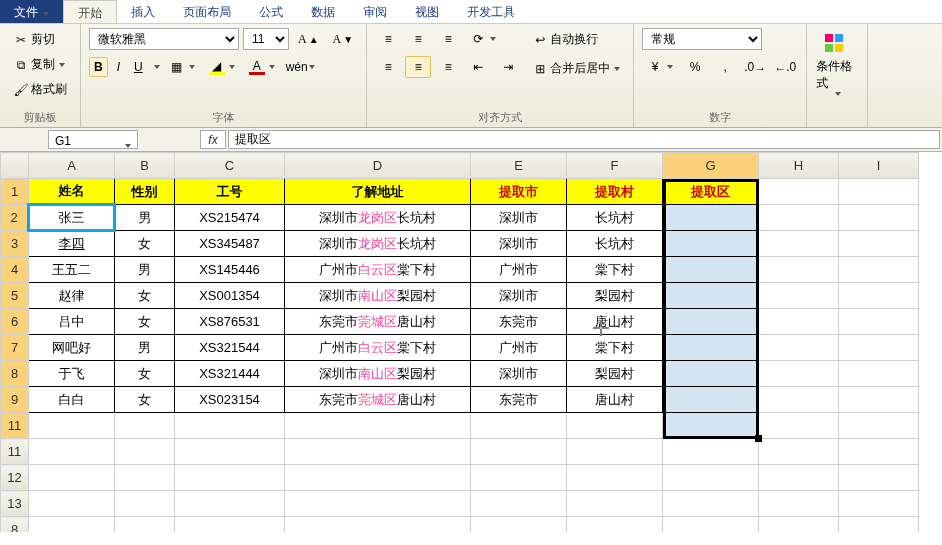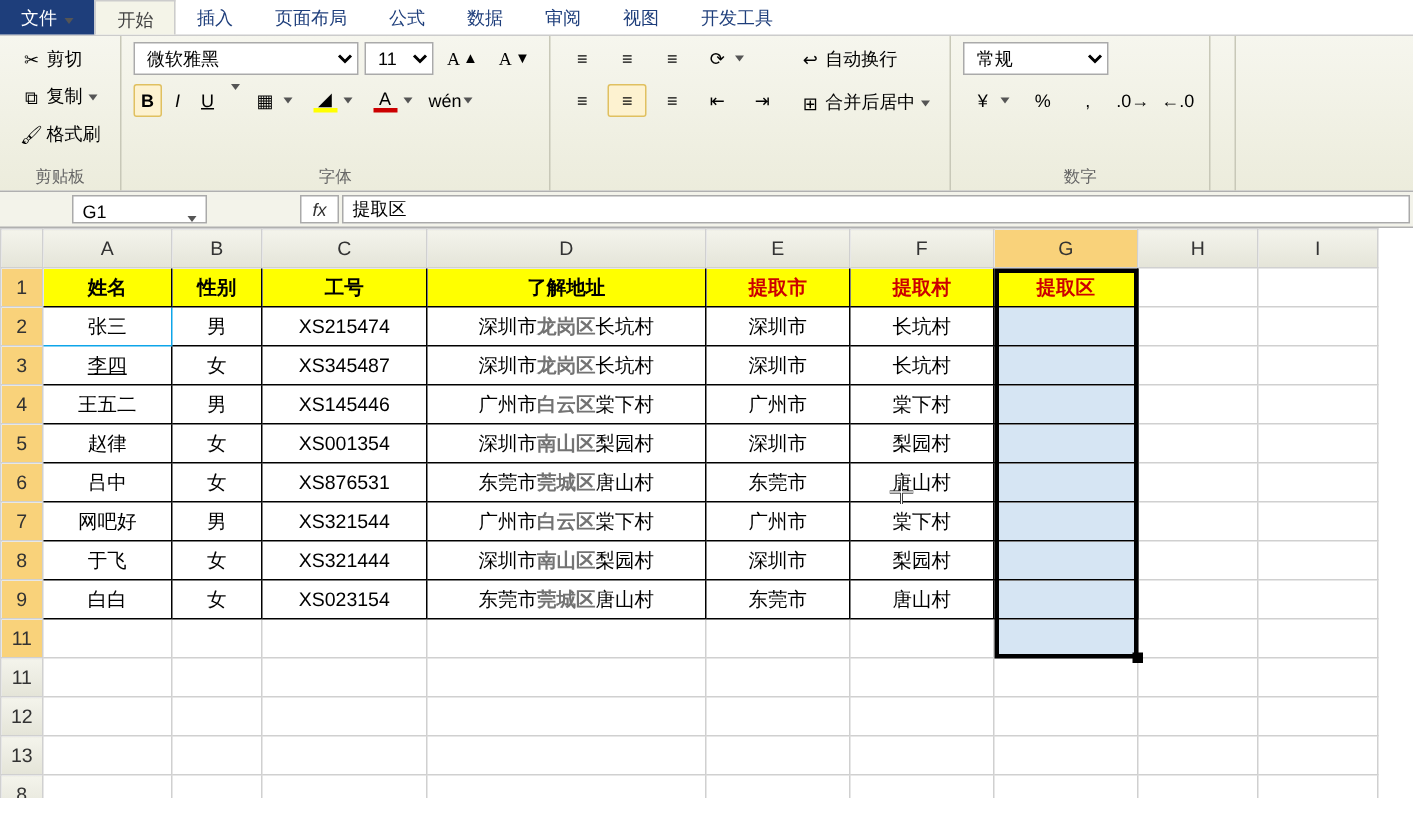--- a/index.html
+++ b/index.html
@@ -10,49 +10,49 @@
 .ribbon-tab { padding:4px 14px; color:#1e3e7b; cursor:pointer; }
 .ribbon-tab.file { background:#1e3e7b; color:#fff; }
 .ribbon-tab.active { background:#f4f4e8; border:1px solid #ccc; border-bottom:none; color:#444; }
 
 
 .ribbon { display:flex; height:104px; background:linear-gradient(#f6f6ee,#ececdc); border-bottom:1px solid #b0b0b0; }
 .group { border-right:1px solid #c8c8b8; padding:4px 8px 2px; display:flex; flex-direction:column; justify-content:space-between; }
 .group-label { text-align:center; color:#666; font-size:11px; padding-top:2px; }
 .group-content { display:flex; gap:6px; align-items:flex-start; height:76px; }
 .col { display:flex; flex-direction:column; gap:2px; }
-.row { display:flex; gap:4px; }
+.row { display:flex; gap:4px; align-items:center; }
 .btn { padding:2px 4px; border:1px solid transparent; border-radius:2px; cursor:pointer; display:inline-flex; align-items:center; gap:2px; min-height:20px; }
 .big-btn { display:flex; flex-direction:column; align-items:center; justify-content:center; width:44px; height:70px; cursor:pointer; border:1px solid transparent; border-radius:2px; }
 .dd { display:inline-block; width:0; height:0; border-left:3px solid transparent; border-right:3px solid transparent; border-top:4px solid #555; margin-left:2px; }
 .icon-box { width:16px; height:16px; display:inline-flex; align-items:center; justify-content:center; font-size:12px; }
 select.combo { height:22px; border:1px solid #aaa; background:#fff; font-size:12px; padding:0 4px; }
 .font-combo { width:150px; }
 .size-combo { width:46px; }
-.fmt-combo { width:97px; }
+.fmt-combo { width:120px; }
 
 
 .fbar { display:flex; height:24px; border-bottom:1px solid #b0b0b0; background:#f3f3ea; align-items:stretch; }
 .namebox { width:90px; border:1px solid #aaa; background:#fff; display:flex; align-items:flex-end; padding:0 6px; margin:2px; }
 .namebox .dd { margin-left:auto; }
 .fx-label { width:26px; display:flex; align-items:center; justify-content:center; font-style:italic; color:#333; border:1px solid #aaa; margin:2px 0; background:#fff; }
 .formula-input { flex:1; border:1px solid #aaa; margin:2px; padding:0 6px; background:#fff; display:flex; align-items:center; }
 
 
 .grid-wrap { position:relative; height:380px; overflow:hidden; }
 table.grid { border-collapse:collapse; table-layout:fixed; }
 .grid th, .grid td { border:1px solid #d0d0d0; font-size:13px; text-align:center; padding:0; height:26px; overflow:hidden; white-space:nowrap; }
 .grid th { background:linear-gradient(#f4f4ec,#e4e4d8); color:#333; font-weight:normal; }
 th.rowhdr { width:28px; background:linear-gradient(#f4f4ec,#e4e4d8); text-align:center; }
 .corner { width:28px; background:#e4e4d8; }
 .colA{width:86px}.colB{width:60px}.colC{width:110px}.colD{width:186px}.colE{width:96px}.colF{width:96px}.colG{width:96px}.colH{width:80px}.colI{width:80px}
 .hdr-yellow { background:#ffff00 !important; font-weight:bold; }
 .hdr-yellow.red { color:#cc0000; }
 .sel-cell { background:#d6e5f3; }
-.addr-red { color:#737373;font-weight:bold; }
+.addr-red { color:#ec4899; }
 th.colsel { background:#f9d27a !important; }
 th.rowsel { background:#f9d27a !important; }
 svg.i24 { width:28px; height:28px; }
 .cursor-cross { position:absolute; pointer-events:none; }
 </style>
 </head>
 <body>
 
 <div class="ribbon-tabs">
   <div class="ribbon-tab file"><span>文件</span> <span class="dd"></span></div>
@@ -166,20 +166,21 @@
             <span class="icon-box">↩</span>
             <span>自动换行</span>
           </div>
         <div class="btn">
             <span class="icon-box">⊞</span>
             <span>合并后居中</span>
             <span class="dd"></span>
           </div>
       </div>
     </div>
+    <div class="group-label">对齐方式</div>
   </div>
 
   <div class="group">
     <div class="group-content">
       <div class="col" style="gap:6px">
         <select class="combo fmt-combo"><option>常规</option></select>
         <div class="row">
           <span class="btn">
               <span class="icon-box">¥</span>
               <span class="dd"></span>
@@ -196,20 +197,32 @@
           <span class="btn">
               <span class="icon-box">←.0</span>
             </span>
         </div>
       </div>
     </div>
     <div class="group-label">数字</div>
   </div>
 
   <div class="group">
+    <div class="group-content">
+      <div class="big-btn">
+        <svg class="i24">
+            <rect x="2" y="4" width="8" height="8" fill="#e06"></rect>
+            <rect x="12" y="4" width="8" height="8" fill="#39f"></rect>
+            <rect x="2" y="14" width="8" height="8" fill="#6c3"></rect>
+            <rect x="12" y="14" width="8" height="8" fill="#fc0"></rect>
+          </svg>
+        <span>条件格式</span>
+        <span class="dd"></span>
+      </div>
+    </div>
     <div class="group-label"></div>
   </div>
 </div>
 
 <div class="fbar">
   <div style="width:46px"></div>
   <div class="namebox">
       <span>G1</span>
       <span class="dd"></span>
     </div>
@@ -242,21 +255,21 @@
           <td class="hdr-yellow" style="border:1px solid #000;">工号</td>
           <td class="hdr-yellow" style="border:1px solid #000;">了解地址</td>
           <td class="hdr-yellow red" style="border:1px solid #000;">提取市</td>
           <td class="hdr-yellow red" style="border:1px solid #000;">提取村</td>
           <td class="hdr-yellow red sel-cell" style="border:1px solid #000;">提取区</td>
           <td class="" style=""></td>
           <td class="" style=""></td>
         </tr>
         <tr>
           <th class="rowhdr rowsel">2</th>
-          <td class="" style="border:1px solid #0ea5e9;">张三</td>
+          <td class="" style="border:3px solid #0ea5e9;">张三</td>
           <td class="" style="border:1px solid #000;">男</td>
           <td class="" style="border:1px solid #000;">XS215474</td>
           <td class="" style="border:1px solid #000;">深圳市<span class="addr-red">龙岗区</span>长坑村</td>
           <td class="" style="border:1px solid #000;">深圳市</td>
           <td class="" style="border:1px solid #000;">长坑村</td>
           <td class="sel-cell" style="border:1px solid #000;"></td>
           <td class="" style=""></td>
           <td class="" style=""></td>
         </tr>
         <tr>

